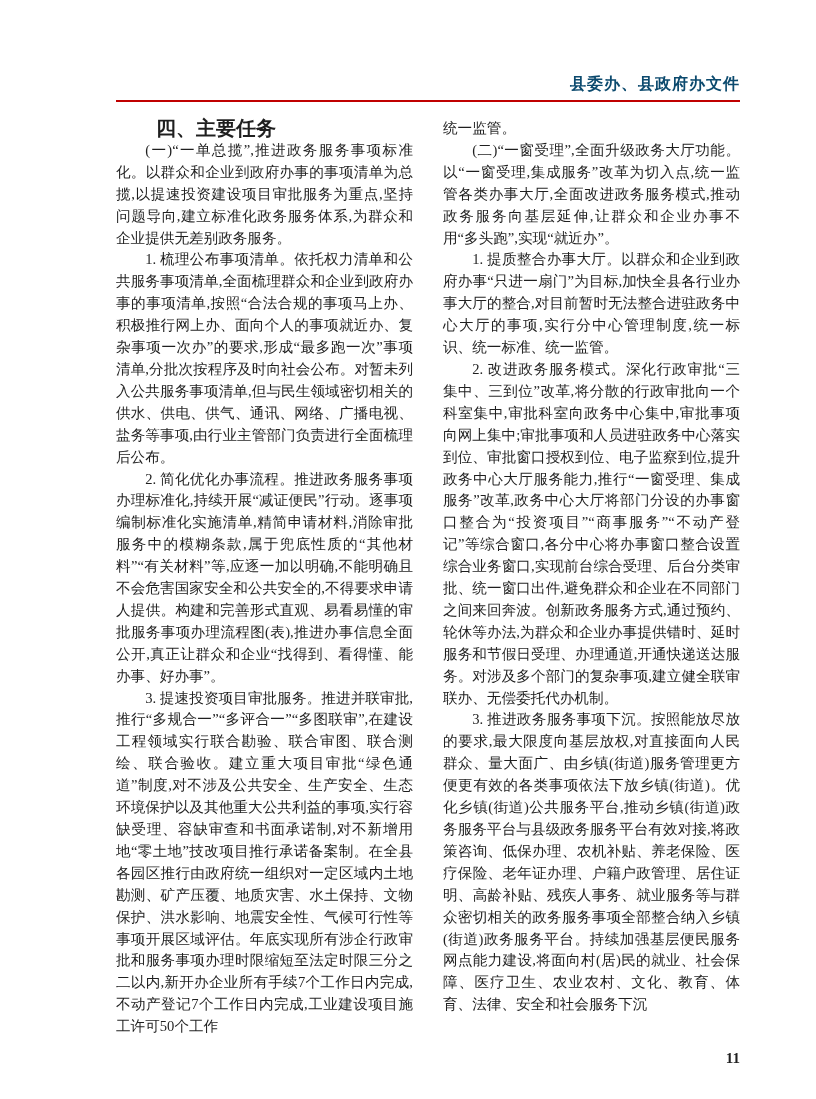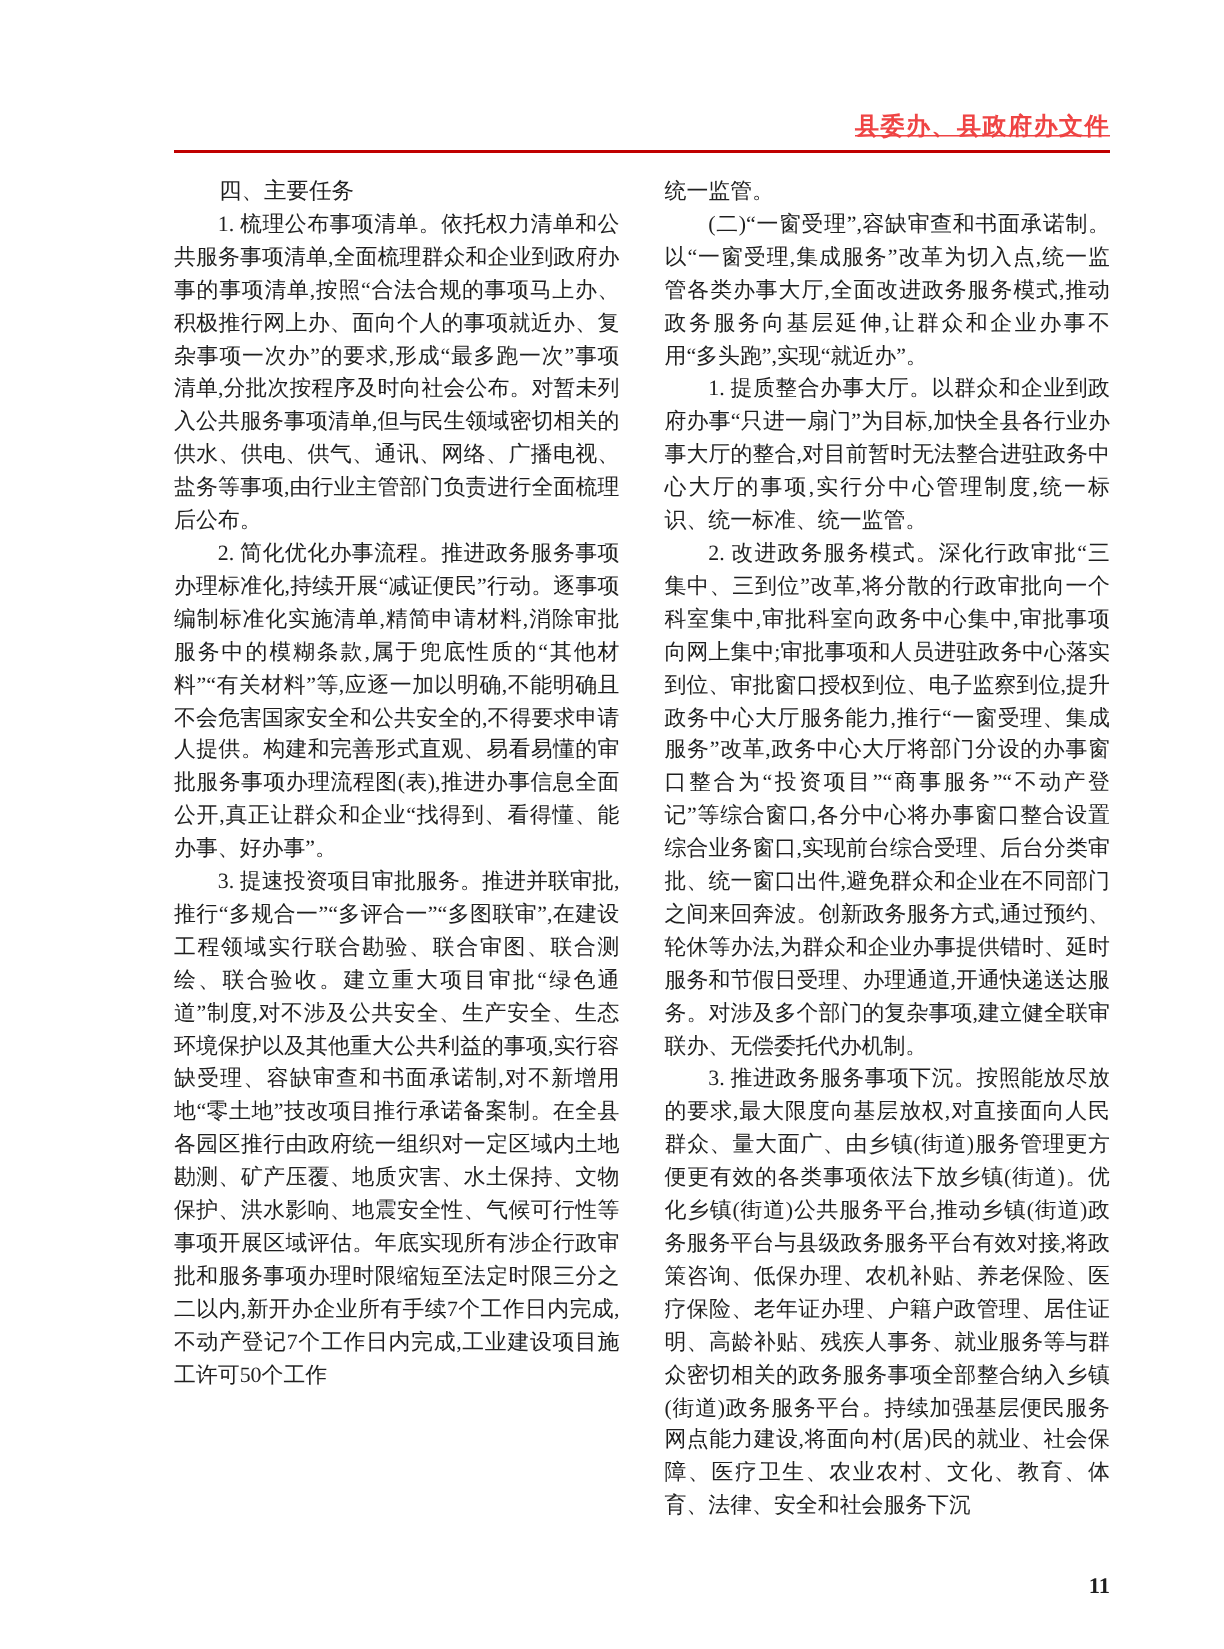--- a/index.html
+++ b/index.html
@@ -13,26 +13,25 @@
     height: 1099px;
     background: #ffffff;
     font-family: "Liberation Serif", "DejaVu Serif", serif;
     color: #1f1f1f;
     overflow: hidden;
   }
   .header-title {
     position: absolute;
     top: 74px;
     right: 76px;
-    color: #ef4444;
+    color: #0c4a6e;
     font-weight: 700;
     font-size: 16px;
     letter-spacing: 1px;
     white-space: nowrap;
-    text-decoration: underline;
   }
   .header-rule {
     position: absolute;
     top: 100px;
     left: 116px;
     width: 624px;
     height: 2px;
     background: #c00000;
   }
   .content {
@@ -53,22 +52,22 @@
   }
   .col p {
     margin: 0;
     text-indent: 2em;
   }
   .col p.noindent {
     text-indent: 0;
   }
   .section-heading {
     margin: 0;
-    font-size: 15px;
-    font-weight: 400;
+    font-size: 20px;
+    font-weight: 700;
     text-indent: 2em;
   }
   .page-number {
     position: absolute;
     top: 1050px;
     right: 76px;
     font-size: 15px;
     color: #1f1f1f;
     font-weight: bold;
   }
@@ -79,28 +78,29 @@
 <div class="page">
 
   <div class="header-title">县委办、县政府办文件</div>
 
   <div class="header-rule"></div>
 
   <div class="content">
 
     <div class="col">
       <h3 class="section-heading">四、主要任务</h3>
+      <p>(一)“一单总揽”,推进政务服务事项标准化。以群众和企业到政府办事的事项清单为总揽,以提速投资建设项目审批服务为重点,坚持问题导向,建立标准化政务服务体系,为群众和企业提供无差别政务服务。</p>
       <p>1. 梳理公布事项清单。依托权力清单和公共服务事项清单,全面梳理群众和企业到政府办事的事项清单,按照“合法合规的事项马上办、积极推行网上办、面向个人的事项就近办、复杂事项一次办”的要求,形成“最多跑一次”事项清单,分批次按程序及时向社会公布。对暂未列入公共服务事项清单,但与民生领域密切相关的供水、供电、供气、通讯、网络、广播电视、盐务等事项,由行业主管部门负责进行全面梳理后公布。</p>
       <p>2. 简化优化办事流程。推进政务服务事项办理标准化,持续开展“减证便民”行动。逐事项编制标准化实施清单,精简申请材料,消除审批服务中的模糊条款,属于兜底性质的“其他材料”“有关材料”等,应逐一加以明确,不能明确且不会危害国家安全和公共安全的,不得要求申请人提供。构建和完善形式直观、易看易懂的审批服务事项办理流程图(表),推进办事信息全面公开,真正让群众和企业“找得到、看得懂、能办事、好办事”。</p>
       <p>3. 提速投资项目审批服务。推进并联审批,推行“多规合一”“多评合一”“多图联审”,在建设工程领域实行联合勘验、联合审图、联合测绘、联合验收。建立重大项目审批“绿色通道”制度,对不涉及公共安全、生产安全、生态环境保护以及其他重大公共利益的事项,实行容缺受理、容缺审查和书面承诺制,对不新增用地“零土地”技改项目推行承诺备案制。在全县各园区推行由政府统一组织对一定区域内土地勘测、矿产压覆、地质灾害、水土保持、文物保护、洪水影响、地震安全性、气候可行性等事项开展区域评估。年底实现所有涉企行政审批和服务事项办理时限缩短至法定时限三分之二以内,新开办企业所有手续7个工作日内完成,不动产登记7个工作日内完成,工业建设项目施工许可50个工作</p>
     </div>
 
     <div class="col">
       <p class="noindent">统一监管。</p>
-      <p>(二)“一窗受理”,容缺审查和书面承诺制。以“一窗受理,集成服务”改革为切入点,统一监管各类办事大厅,全面改进政务服务模式,推动政务服务向基层延伸,让群众和企业办事不用“多头跑”,实现“就近办”。</p>
+      <p>(二)“一窗受理”,全面升级政务大厅功能。以“一窗受理,集成服务”改革为切入点,统一监管各类办事大厅,全面改进政务服务模式,推动政务服务向基层延伸,让群众和企业办事不用“多头跑”,实现“就近办”。</p>
       <p>1. 提质整合办事大厅。以群众和企业到政府办事“只进一扇门”为目标,加快全县各行业办事大厅的整合,对目前暂时无法整合进驻政务中心大厅的事项,实行分中心管理制度,统一标识、统一标准、统一监管。</p>
       <p>2. 改进政务服务模式。深化行政审批“三集中、三到位”改革,将分散的行政审批向一个科室集中,审批科室向政务中心集中,审批事项向网上集中;审批事项和人员进驻政务中心落实到位、审批窗口授权到位、电子监察到位,提升政务中心大厅服务能力,推行“一窗受理、集成服务”改革,政务中心大厅将部门分设的办事窗口整合为“投资项目”“商事服务”“不动产登记”等综合窗口,各分中心将办事窗口整合设置综合业务窗口,实现前台综合受理、后台分类审批、统一窗口出件,避免群众和企业在不同部门之间来回奔波。创新政务服务方式,通过预约、轮休等办法,为群众和企业办事提供错时、延时服务和节假日受理、办理通道,开通快递送达服务。对涉及多个部门的复杂事项,建立健全联审联办、无偿委托代办机制。</p>
       <p>3. 推进政务服务事项下沉。按照能放尽放的要求,最大限度向基层放权,对直接面向人民群众、量大面广、由乡镇(街道)服务管理更方便更有效的各类事项依法下放乡镇(街道)。优化乡镇(街道)公共服务平台,推动乡镇(街道)政务服务平台与县级政务服务平台有效对接,将政策咨询、低保办理、农机补贴、养老保险、医疗保险、老年证办理、户籍户政管理、居住证明、高龄补贴、残疾人事务、就业服务等与群众密切相关的政务服务事项全部整合纳入乡镇(街道)政务服务平台。持续加强基层便民服务网点能力建设,将面向村(居)民的就业、社会保障、医疗卫生、农业农村、文化、教育、体育、法律、安全和社会服务下沉</p>
     </div>
 
   </div>
 
   <div class="page-number">11</div>
 
 </div>

